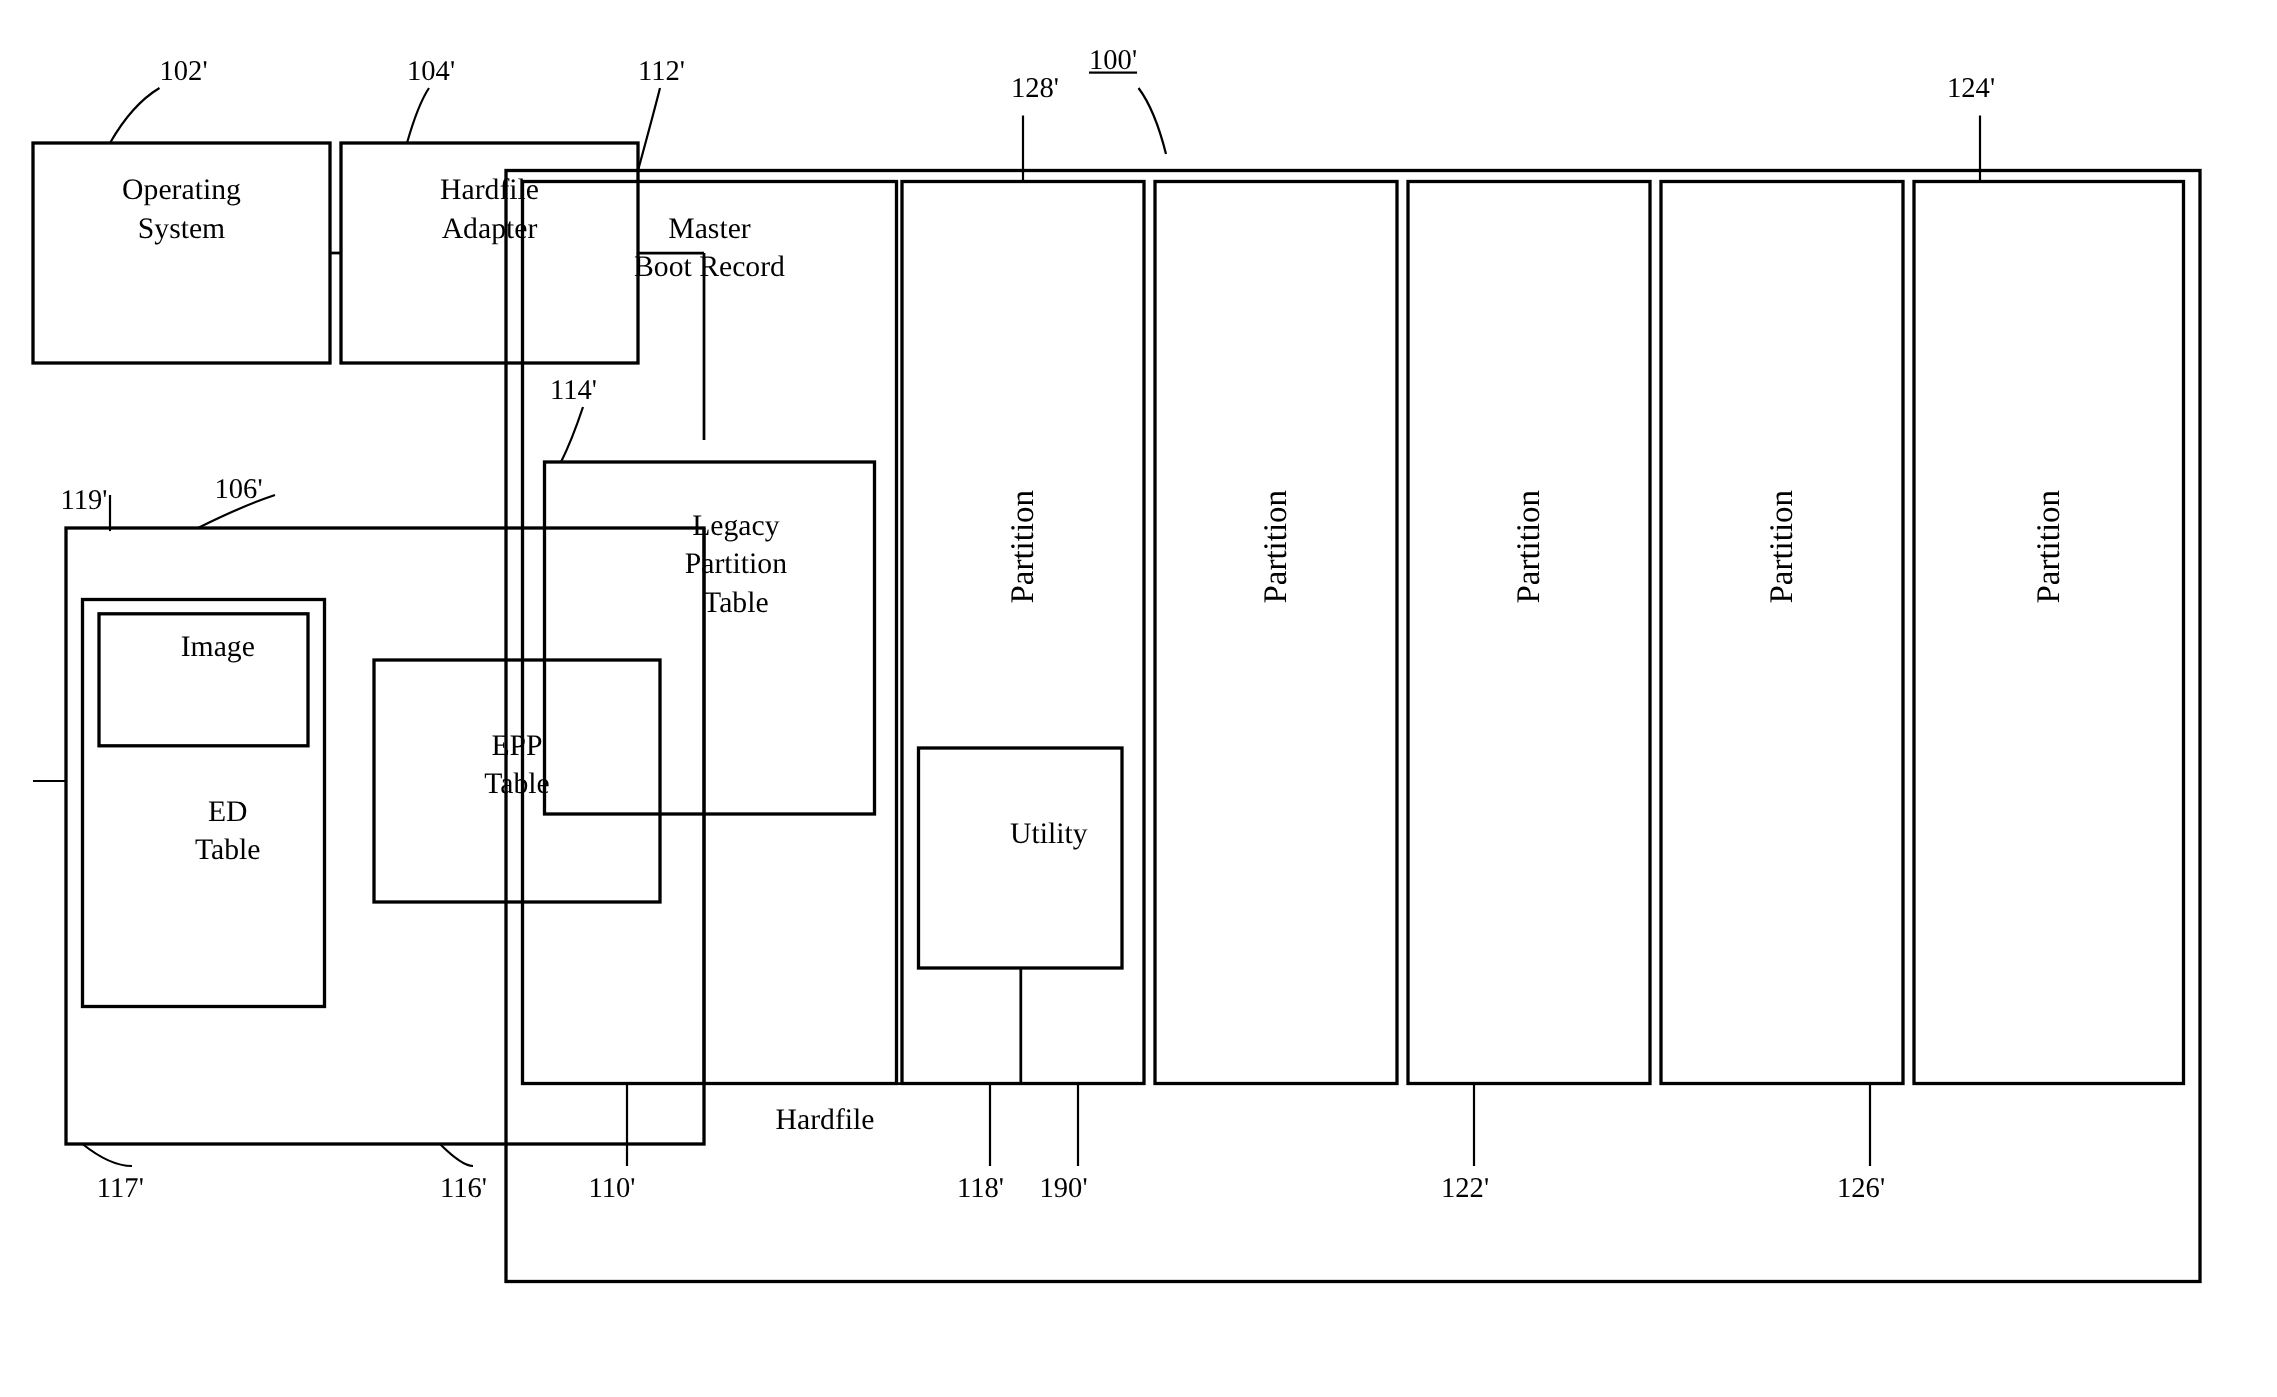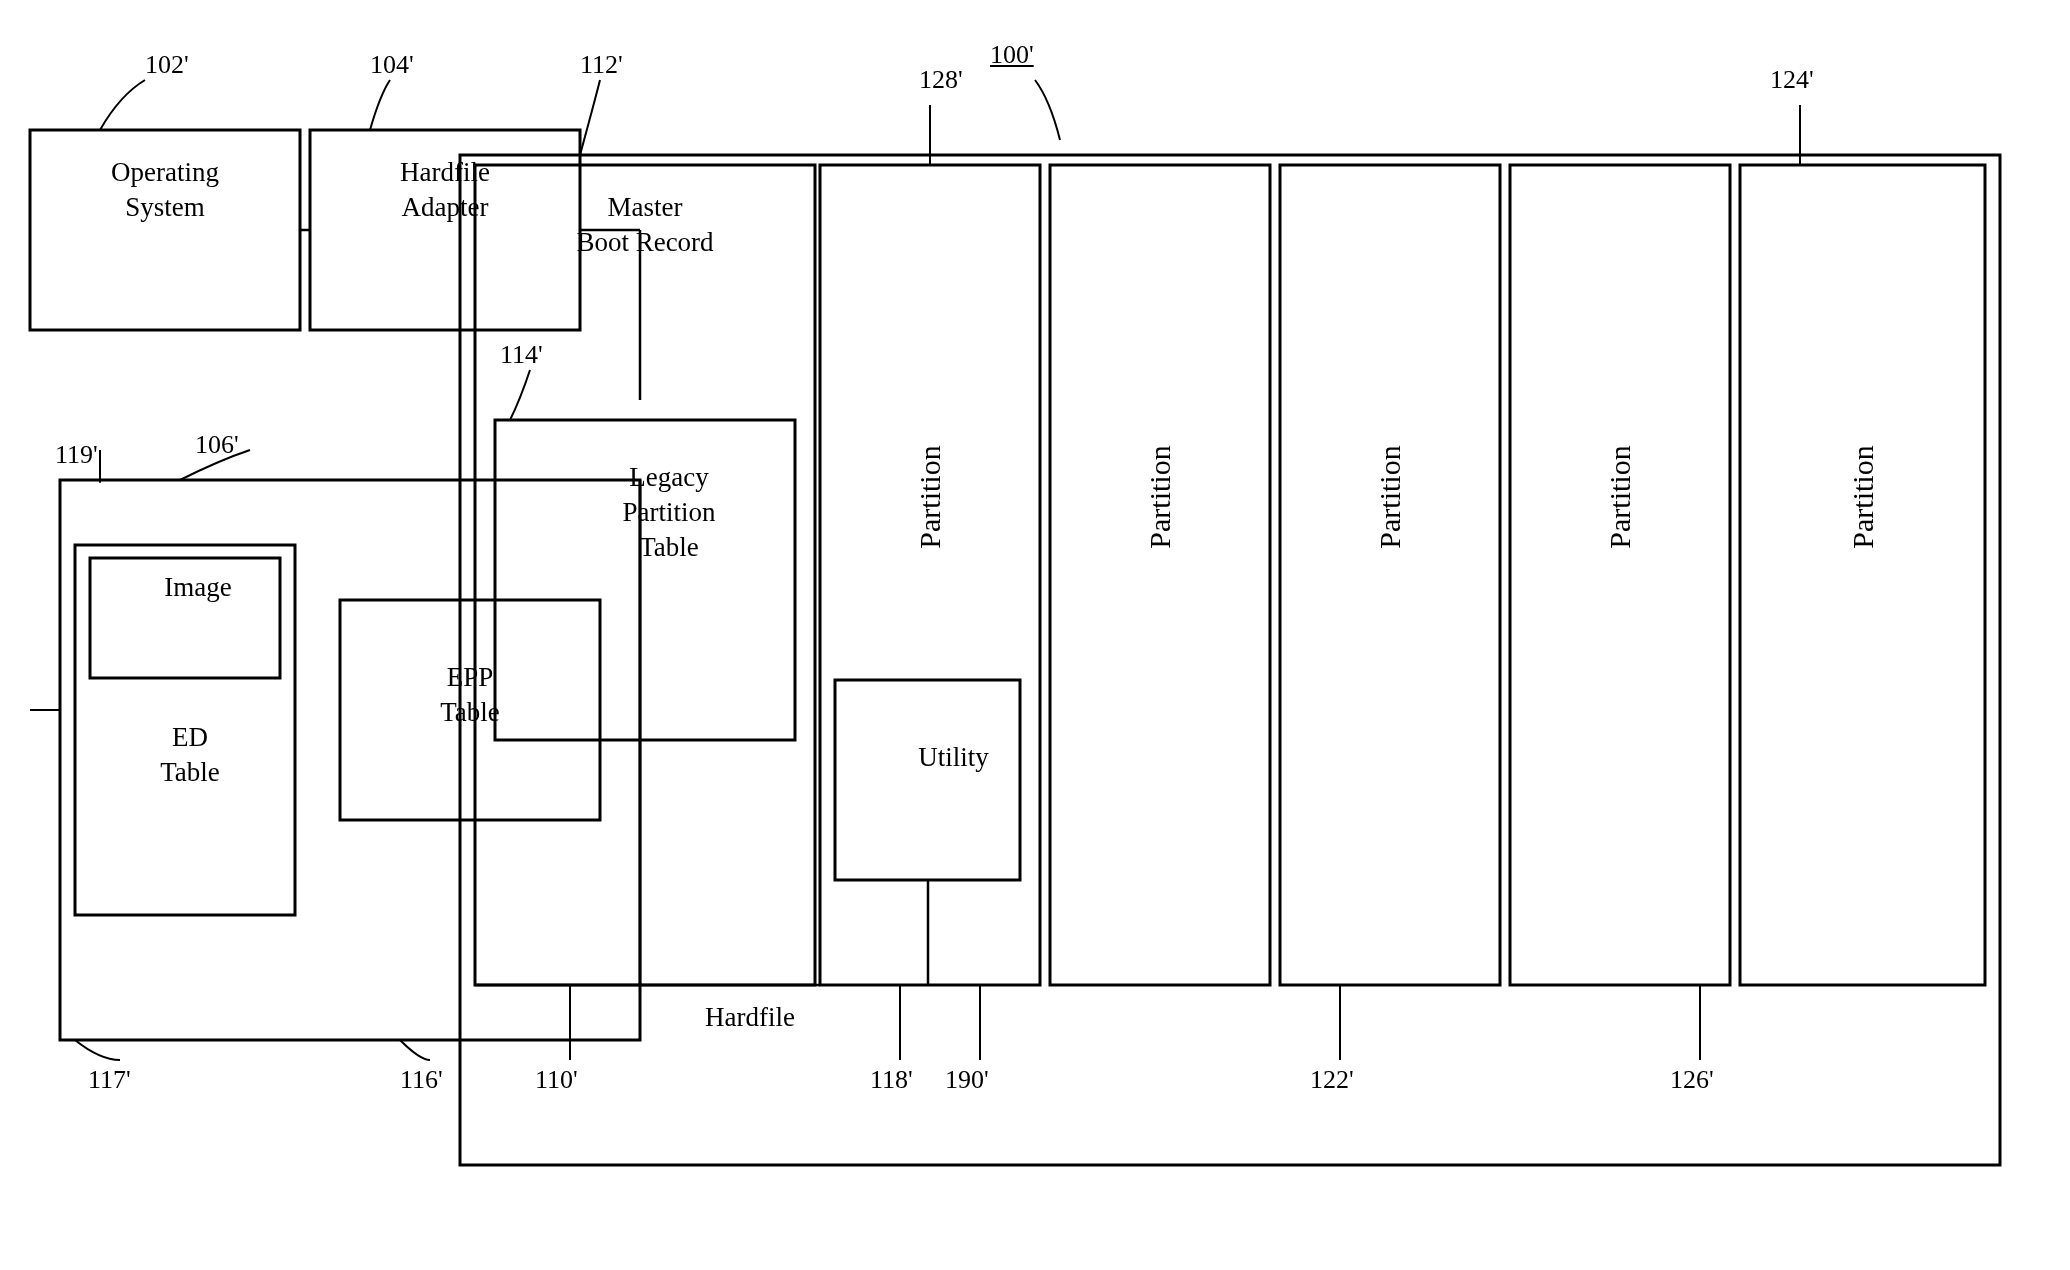--- a/index.html
+++ b/index.html
@@ -170,21 +170,21 @@
 
   <div class="box-label" style="left:495px; top:460px; width:348px;">
     Legacy<br>Partition<br>Table
   </div>
 
 
   <div class="box-label" style="left:90px; top:570px; width:216px;">
     Image
   </div>
 
-  <div class="box-label" style="left:74px; top:720px; width:232px;">
+  <div class="box-label" style="left:91px; top:720px; width:232px;">
     ED<br>Table
   </div>
 
   <div class="box-label" style="left:340px; top:660px; width:260px;">
     EPP<br>Table
   </div>
 
   <div class="box-label" style="left:600px; top:1000px; width:300px;">
     Hardfile
   </div>

